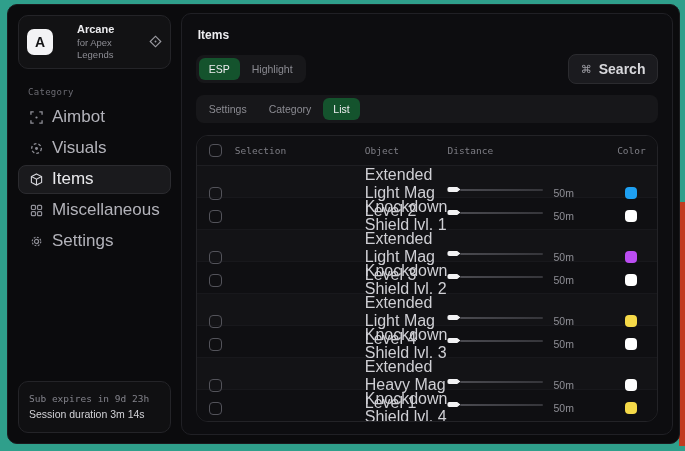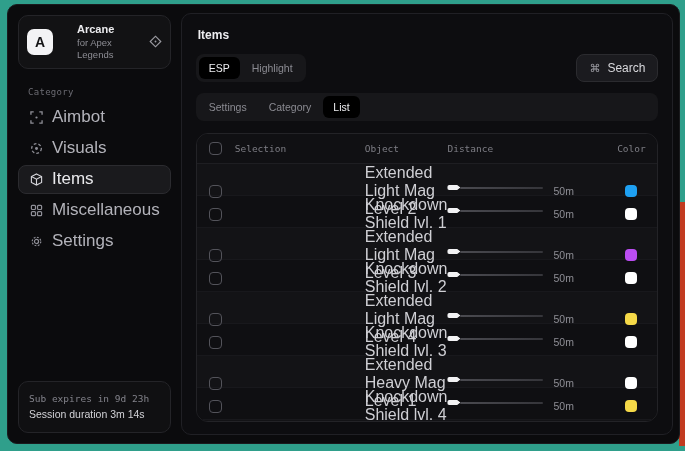--- a/index.html
+++ b/index.html
@@ -46,27 +46,27 @@
 
   
   .main {
     flex:1; margin-left:6px; border:1px solid #202025; background:#0d0d10;
     border-radius:10px; padding:12px 14px; display:flex; flex-direction:column;
   }
   .main-title { font-size:12px; font-weight:bold; color:#ededf0; margin:2px 0 12px 2px; }
   .toolbar { display:flex; align-items:center; justify-content:space-between; }
   .pill-group { display:inline-flex; background:#17171a; border-radius:8px; padding:3px; gap:2px; }
   .pill { font-size:10.5px; color:#8b8b92; padding:5px 10px; border-radius:6px; cursor:pointer; }
-  .pill.active { background:#000000; color:#ededf0; }
+  .pill.active { background:#14532d; color:#ededf0; }
   .search-btn {
     display:inline-flex; align-items:center; gap:7px; background:#1b1b1f; border:1px solid #2b2b2f;
     border-radius:8px; padding:6px 12px; cursor:pointer;
   }
   .search-key { font-size:11px; color:#9c9ca3; }
-  .search-label { font-size:12px; color:#d8d8dc; font-weight:normal; }
+  .search-label { font-size:14px; color:#d8d8dc; font-weight:bold; }
   .subtabs { margin-top:11px; }
 
   
   .table-wrap { margin-top:12px; border:1px solid #232327; border-radius:12px; overflow:hidden; }
   .trow {
     display:grid; grid-template-columns:38px 130px 1fr 158px 52px; align-items:center; height:32px;
   }
   .thead { height:30px; background:#101013; border-bottom:1px solid #1e1e22;
     font-family:"DejaVu Sans Mono", monospace; font-size:9.5px; color:#7e7e85; }
   .tbody .trow { border-bottom:1px solid #18181c; }

